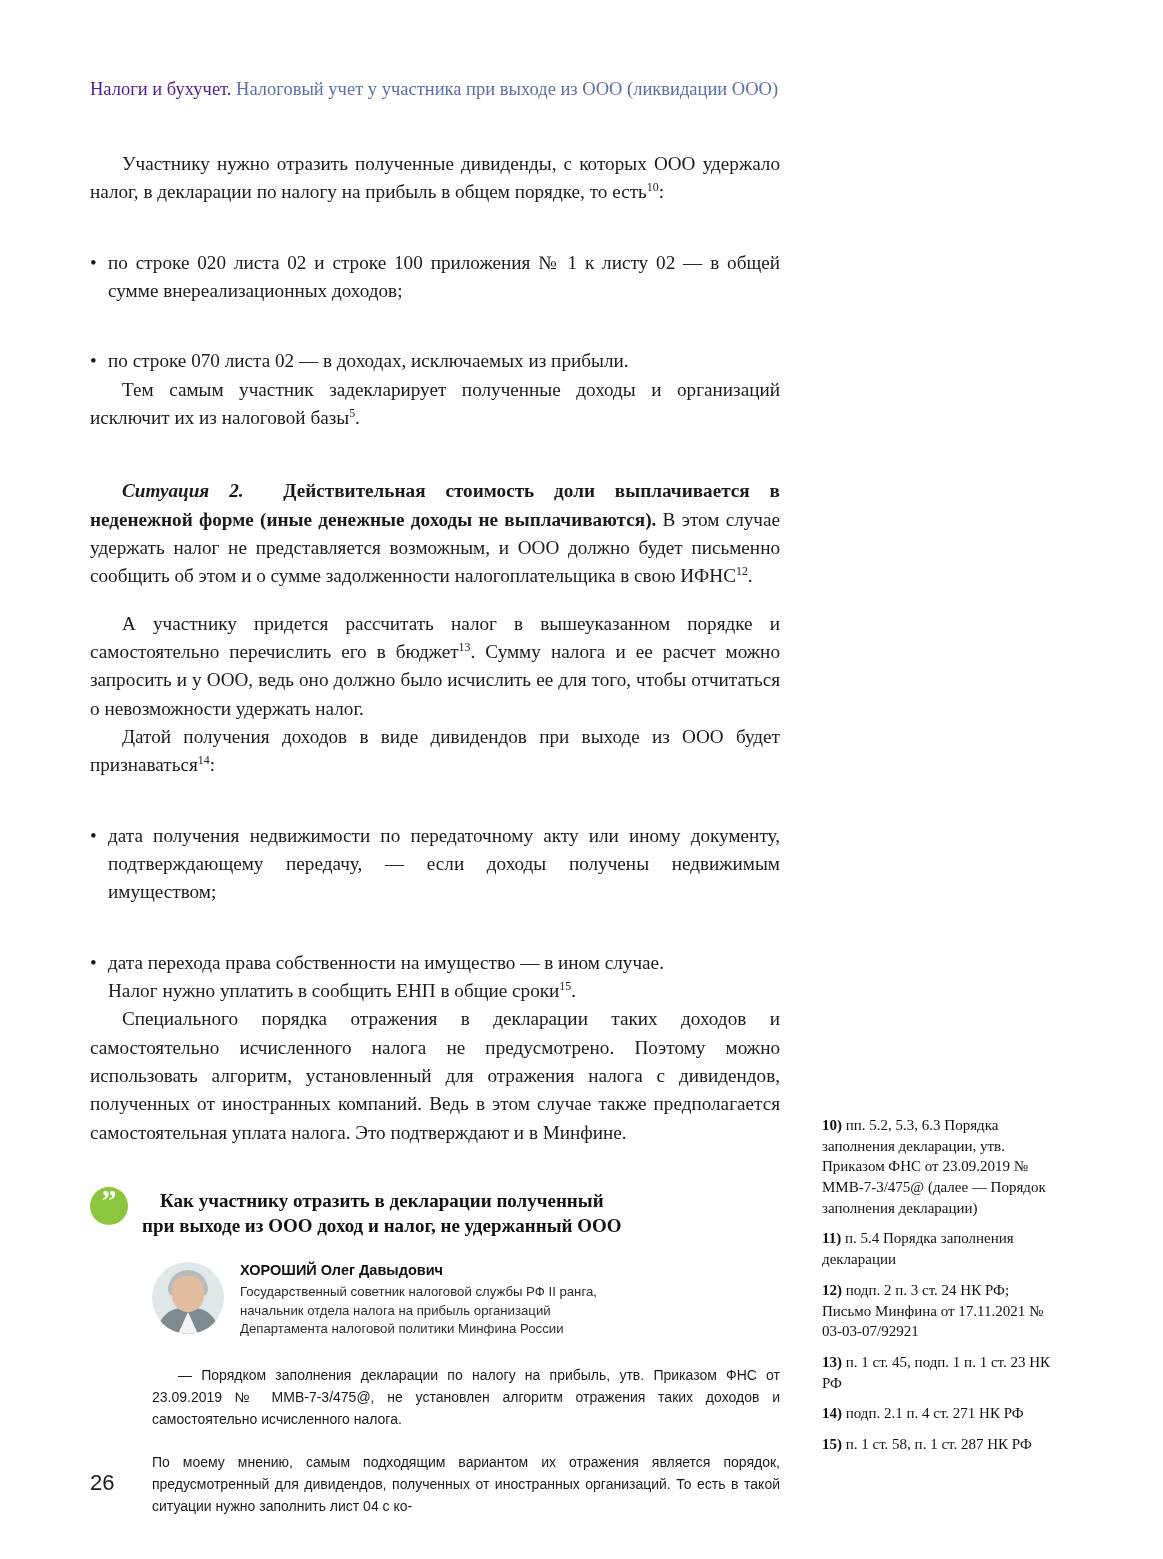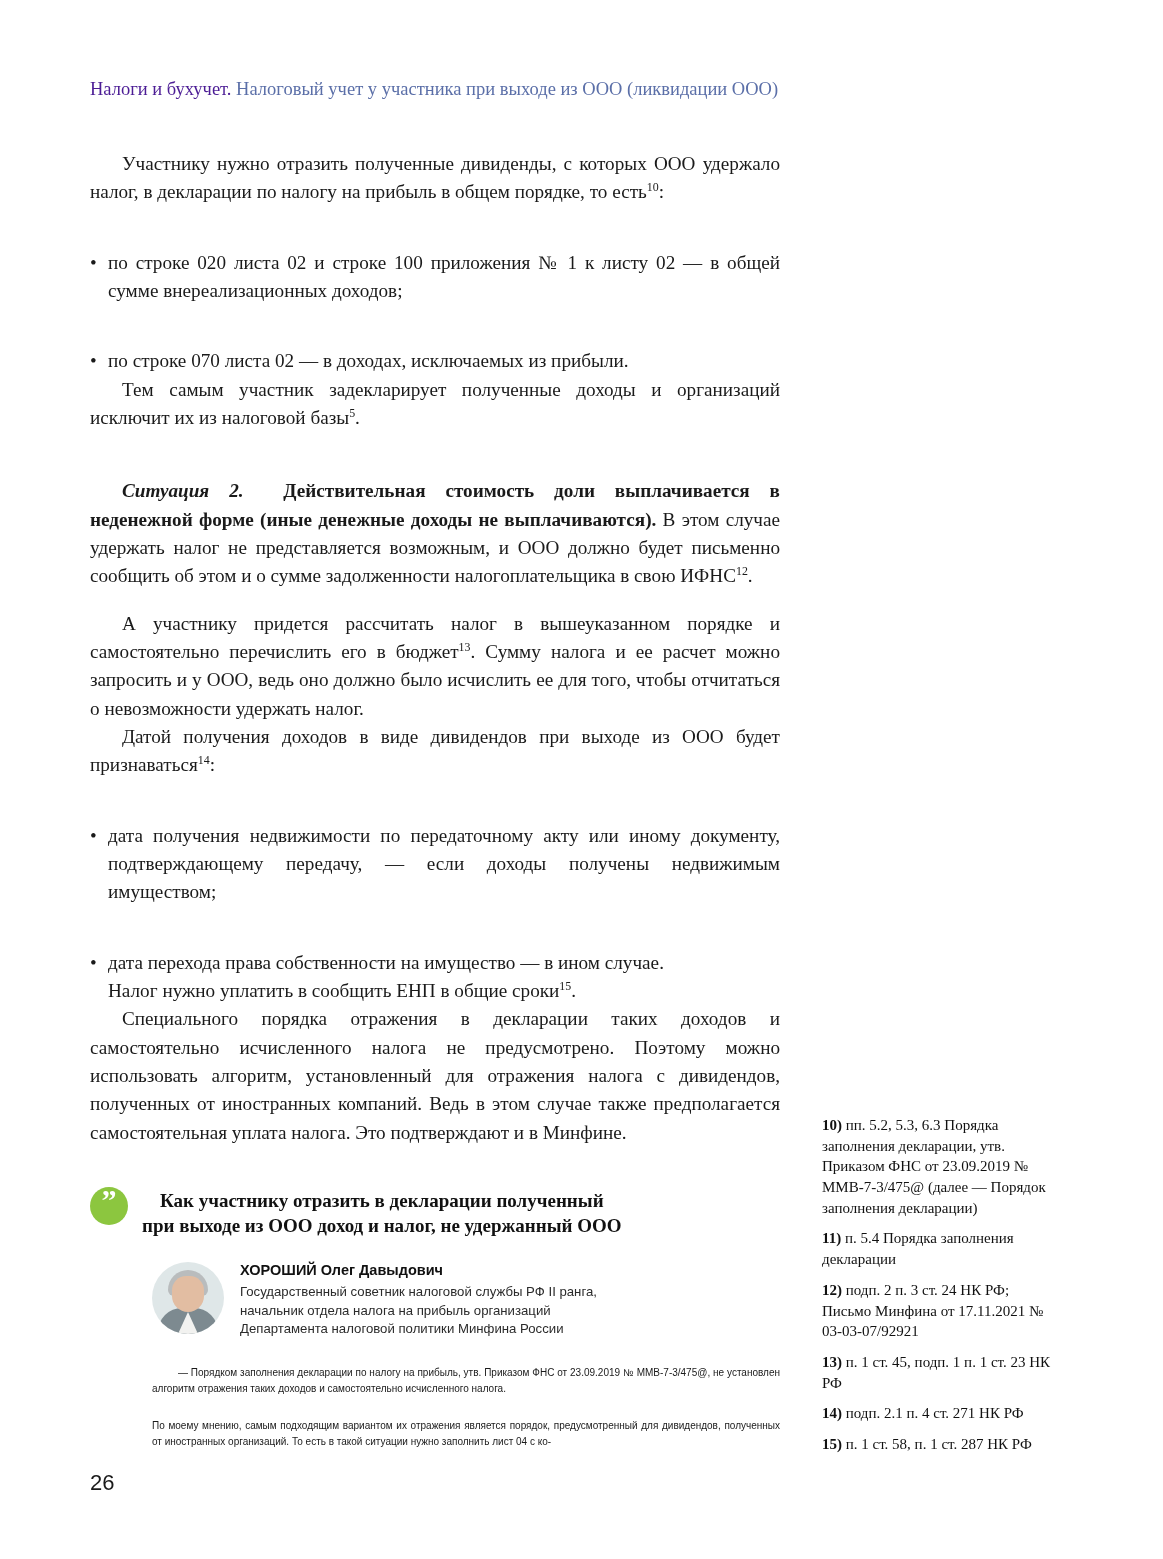--- a/index.html
+++ b/index.html
@@ -202,21 +202,21 @@
     color: #2b2b2b;
   }
 
   .quote-body {
     padding-left: 62px;
     margin-top: 26px;
   }
   .quote-body p {
     margin: 0 0 22px 0;
     font-family: "Liberation Sans", sans-serif;
-    font-size: 10px;
+    font-size: 14px;
     line-height: 1.55;
     text-align: justify;
   }
   .quote-body p.ind {
     text-indent: 26px;
   }
 
   
   .notes {
     position: absolute;

